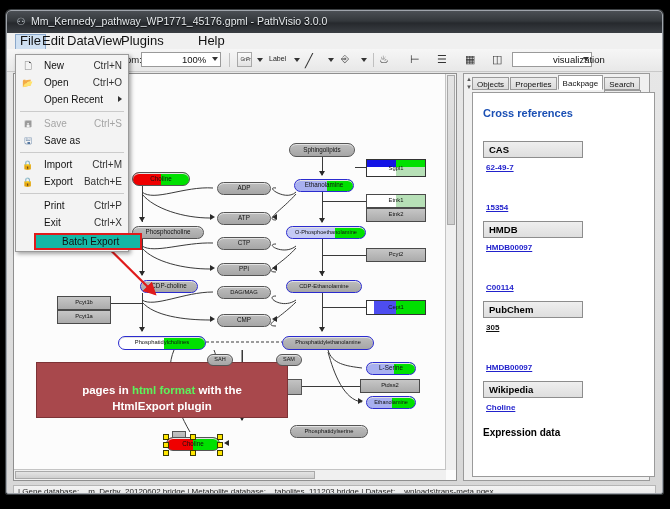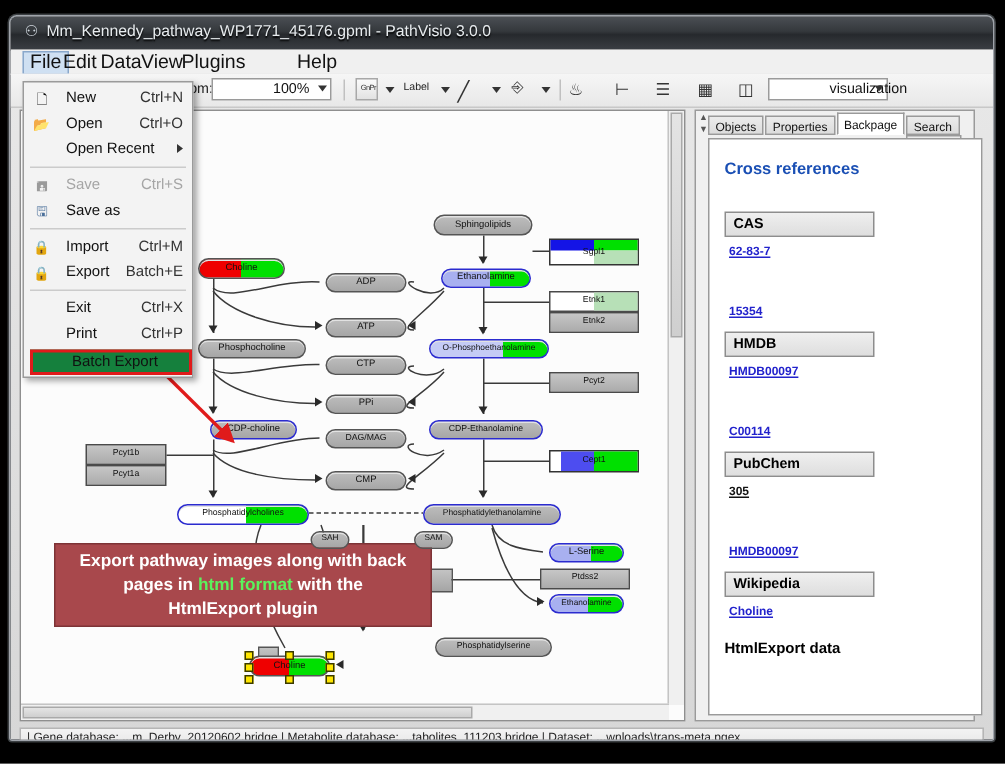--- a/index.html
+++ b/index.html
@@ -199,22 +199,22 @@
   }
   .fm-item{position:relative;height:17px;line-height:17px;font-size:10px;color:#111;}
   .fm-item .lbl{position:absolute;left:28px;}
   .fm-item .acc{position:absolute;right:6px;color:#333;}
   .fm-item .ico{position:absolute;left:6px;top:3px;width:12px;height:12px;font-size:9px;line-height:12px;text-align:center;}
   .fm-item.disabled .lbl,.fm-item.disabled .acc{color:#a5a5a5;}
   .fm-item .sub{position:absolute;right:6px;top:5px;width:0;height:0;
     border-top:3px solid transparent;border-bottom:3px solid transparent;border-left:4px solid #333;}
   .fm-sep{height:1px;background:#cbcbcb;margin:3px 4px;}
   .fm-highlight{
-    position:absolute;left:4px;width:108px;height:17px;
-    border:2px solid #e01b1b;box-sizing:border-box;background:#15803d;
+    position:absolute;left:18px;width:108px;height:17px;
+    border:2px solid #e01b1b;box-sizing:border-box;background:#14b8a6;
   }
   .fm-highlight .lbl{position:absolute;left:26px;top:0;line-height:13px;font-size:10px;color:#111;}
 
   
   .red-arrow{position:absolute;z-index:55;pointer-events:none;}
 </style>
 </head>
 <body>
 
 <div id="root">
@@ -390,21 +390,21 @@
         <div style="position:absolute;left:352px;top:226px;width:60px;height:15px;border:1px solid #333;box-sizing:border-box;background:#fff;">
           <div style="position:absolute;left:12%;top:0;width:38%;height:100%;background:#4d4df0;"></div>
           <div style="position:absolute;left:50%;top:0;width:50%;height:100%;background:#00e000;"></div>
           <div class="node" style="left:0;top:0;width:100%;height:100%;font-size:5.8px;">Cept1</div>
         </div>
 
         <div class="node gene" style="left:346px;top:305px;width:60px;height:14px;font-size:5.8px;">Ptdss2</div>
 
         <div class="callout">
           <div>
-            <span>Export pathway images along with back</span><br>
+            <br>
             <span>pages in </span><span class="hl">html format</span><span> with the</span><br>
             <span>HtmlExport plugin</span>
           </div>
         </div>
 
         <div class="sb-v">
           <div class="sb-thumb" style="left:1px;top:1px;width:8px;height:150px;"></div>
         </div>
         <div class="sb-h">
           <div class="sb-thumb" style="left:1px;top:1px;height:8px;width:300px;"></div>
@@ -453,26 +453,26 @@
         <span class="lbl">Import</span>
         <span class="acc">Ctrl+M</span>
       </div>
       <div class="fm-item">
         <span class="ico">🔒</span>
         <span class="lbl">Export</span>
         <span class="acc">Batch+E</span>
       </div>
       <div class="fm-sep"></div>
       <div class="fm-item">
+        <span class="lbl">Print</span>
+        <span class="acc">Ctrl+P</span>
+      </div>
+      <div class="fm-item">
         <span class="lbl">Exit</span>
         <span class="acc">Ctrl+X</span>
-      </div>
-      <div class="fm-item">
-        <span class="lbl">Print</span>
-        <span class="acc">Ctrl+P</span>
       </div>
       <div style="height:2px;"></div>
       <div class="fm-item" style="height:16px;">
         <div class="fm-highlight">
           <span class="lbl">Batch Export</span>
         </div>
       </div>
     </div>
 
     <div class="rpanel">
@@ -484,36 +484,36 @@
         <div class="tab">Properties</div>
         <div class="tab sel">Backpage</div>
         <div class="tab">Search</div>
         <div class="tab">Legend</div>
       </div>
 
       <div class="bp-body">
         <div class="bp-title">Cross references</div>
 
         <div class="xref-box" style="top:48px;">CAS</div>
-        <div class="xref-val" style="top:70px;">62-83-7</div>
+        <div class="xref-val" style="top:70px;">62-49-7</div>
 
         <div class="xref-val" style="top:110px;">15354</div>
 
         <div class="xref-box" style="top:128px;">HMDB</div>
         <div class="xref-val" style="top:150px;">HMDB00097</div>
 
         <div class="xref-val" style="top:190px;">C00114</div>
 
         <div class="xref-box" style="top:208px;">PubChem</div>
         <div class="xref-val plain" style="top:230px;text-decoration:underline;">305</div>
 
         <div class="xref-val" style="top:270px;">HMDB00097</div>
 
         <div class="xref-box" style="top:288px;">Wikipedia</div>
         <div class="xref-val" style="top:310px;">Choline</div>
 
-        <div class="expr-title" style="top:334px;">HtmlExport data</div>
+        <div class="expr-title" style="top:334px;">Expression data</div>
       </div>
     </div>
 
     <div class="statusbar">| Gene database: ...m_Derby_20120602.bridge | Metabolite database: ...tabolites_111203.bridge | Dataset: ...wnloads\trans-meta.pgex</div>
   </div>
 </div>
 
 </body></html>

